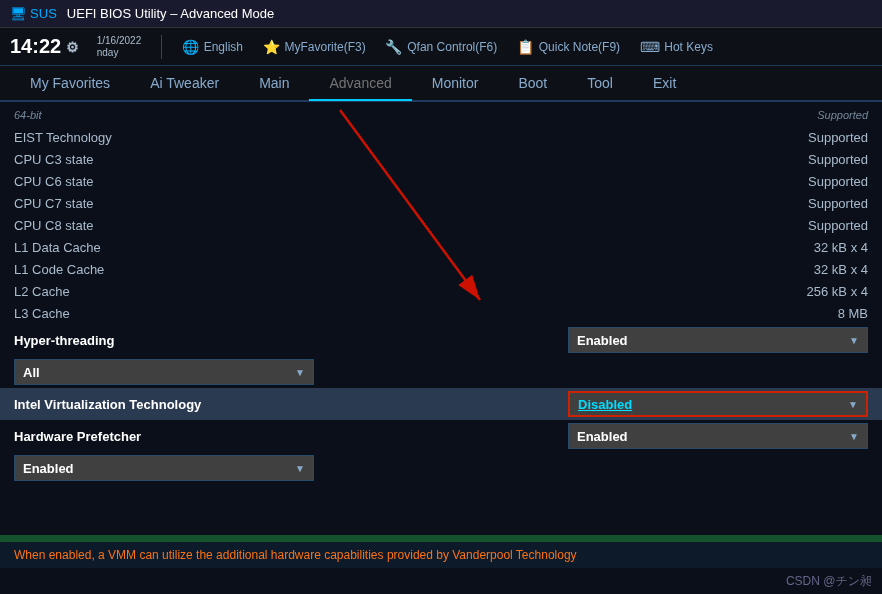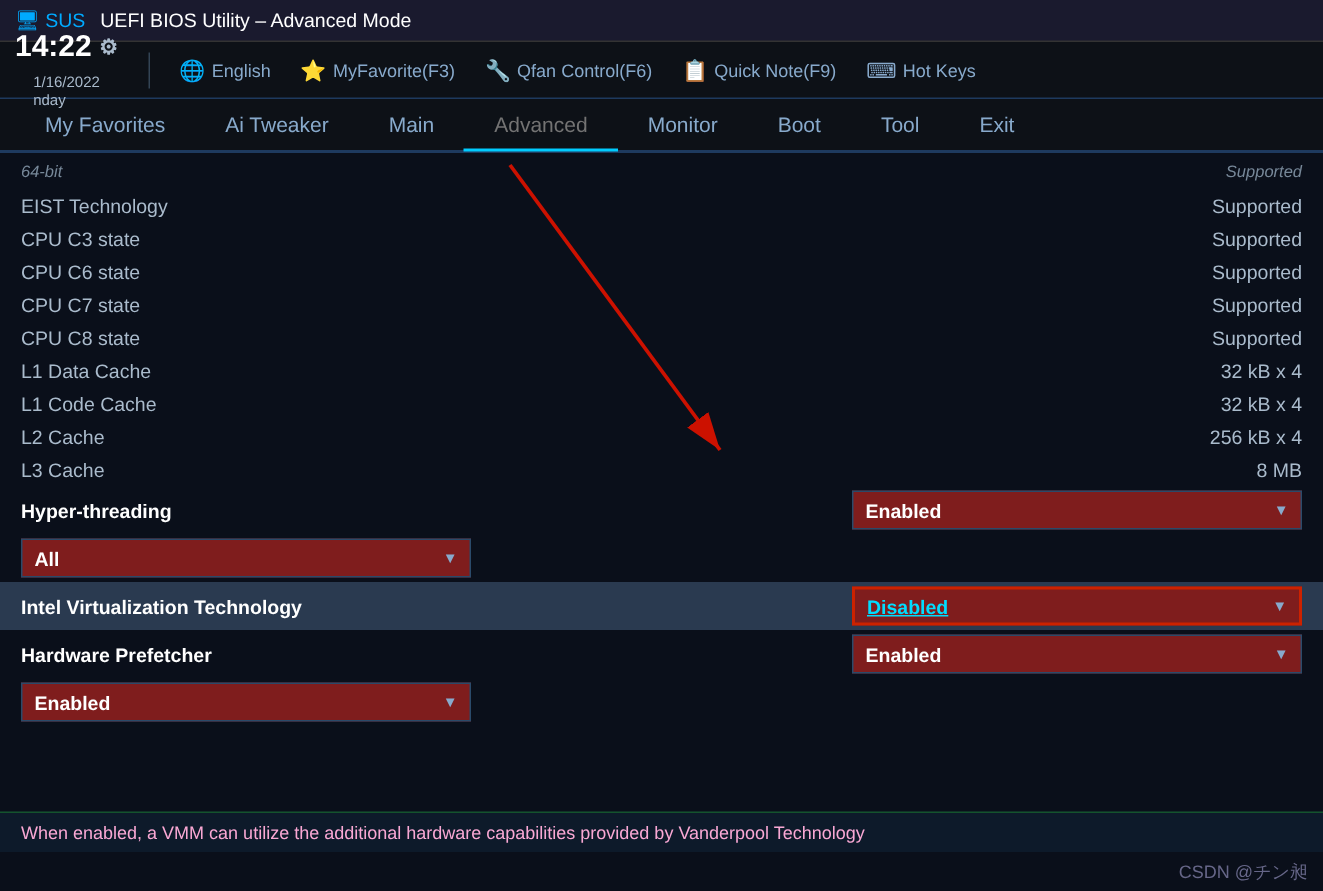--- a/index.html
+++ b/index.html
@@ -122,21 +122,21 @@
       font-size: 13px;
       text-align: right;
       min-width: 120px;
     }
 
     
     .dropdown {
       display: flex;
       align-items: center;
       justify-content: space-between;
-      background: #7f1d1d;
+      background: #404040;
       border: 1px solid #2a4a6a;
       padding: 3px 8px;
       min-width: 300px;
       height: 26px;
       cursor: pointer;
     }
     .dropdown.highlighted-border {
       border: 2px solid #cc2200;
     }
     .dropdown-text {
@@ -150,23 +150,23 @@
     }
 
     
     .description-bar {
       position: absolute;
       bottom: 26px;
       left: 0;
       right: 0;
       background: #0d1a2a;
       padding: 6px 14px;
-      color: #f9a8d4;
+      color: #f97316;
       font-size: 12px;
-      border-top: 1px solid #14532d;
+      border-top: 7px solid #14532d;
     }
 
     
     .watermark {
       position: absolute;
       bottom: 4px;
       right: 10px;
       color: #666688;
       font-size: 12px;
     }
@@ -198,21 +198,21 @@
   </style>
 </head>
 <body>
 
 <div class="title-bar">
   <span class="asus-logo">🖥 SUS</span>
   <span class="title-text">UEFI BIOS Utility – Advanced Mode</span>
 </div>
 
 <div class="toolbar">
-  <div style="display:flex;align-items:center;gap:7px;flex-direction:column;">
+  <div style="display:flex;align-items:center;gap:18px;">
     <div class="datetime">
       <span>14:22</span>
       <span class="gear">⚙</span>
     </div>
     <div class="date-info">
       <div>1/16/2022</div>
       <div>nday</div>
     </div>
   </div>
   <div class="divider-v"></div>

